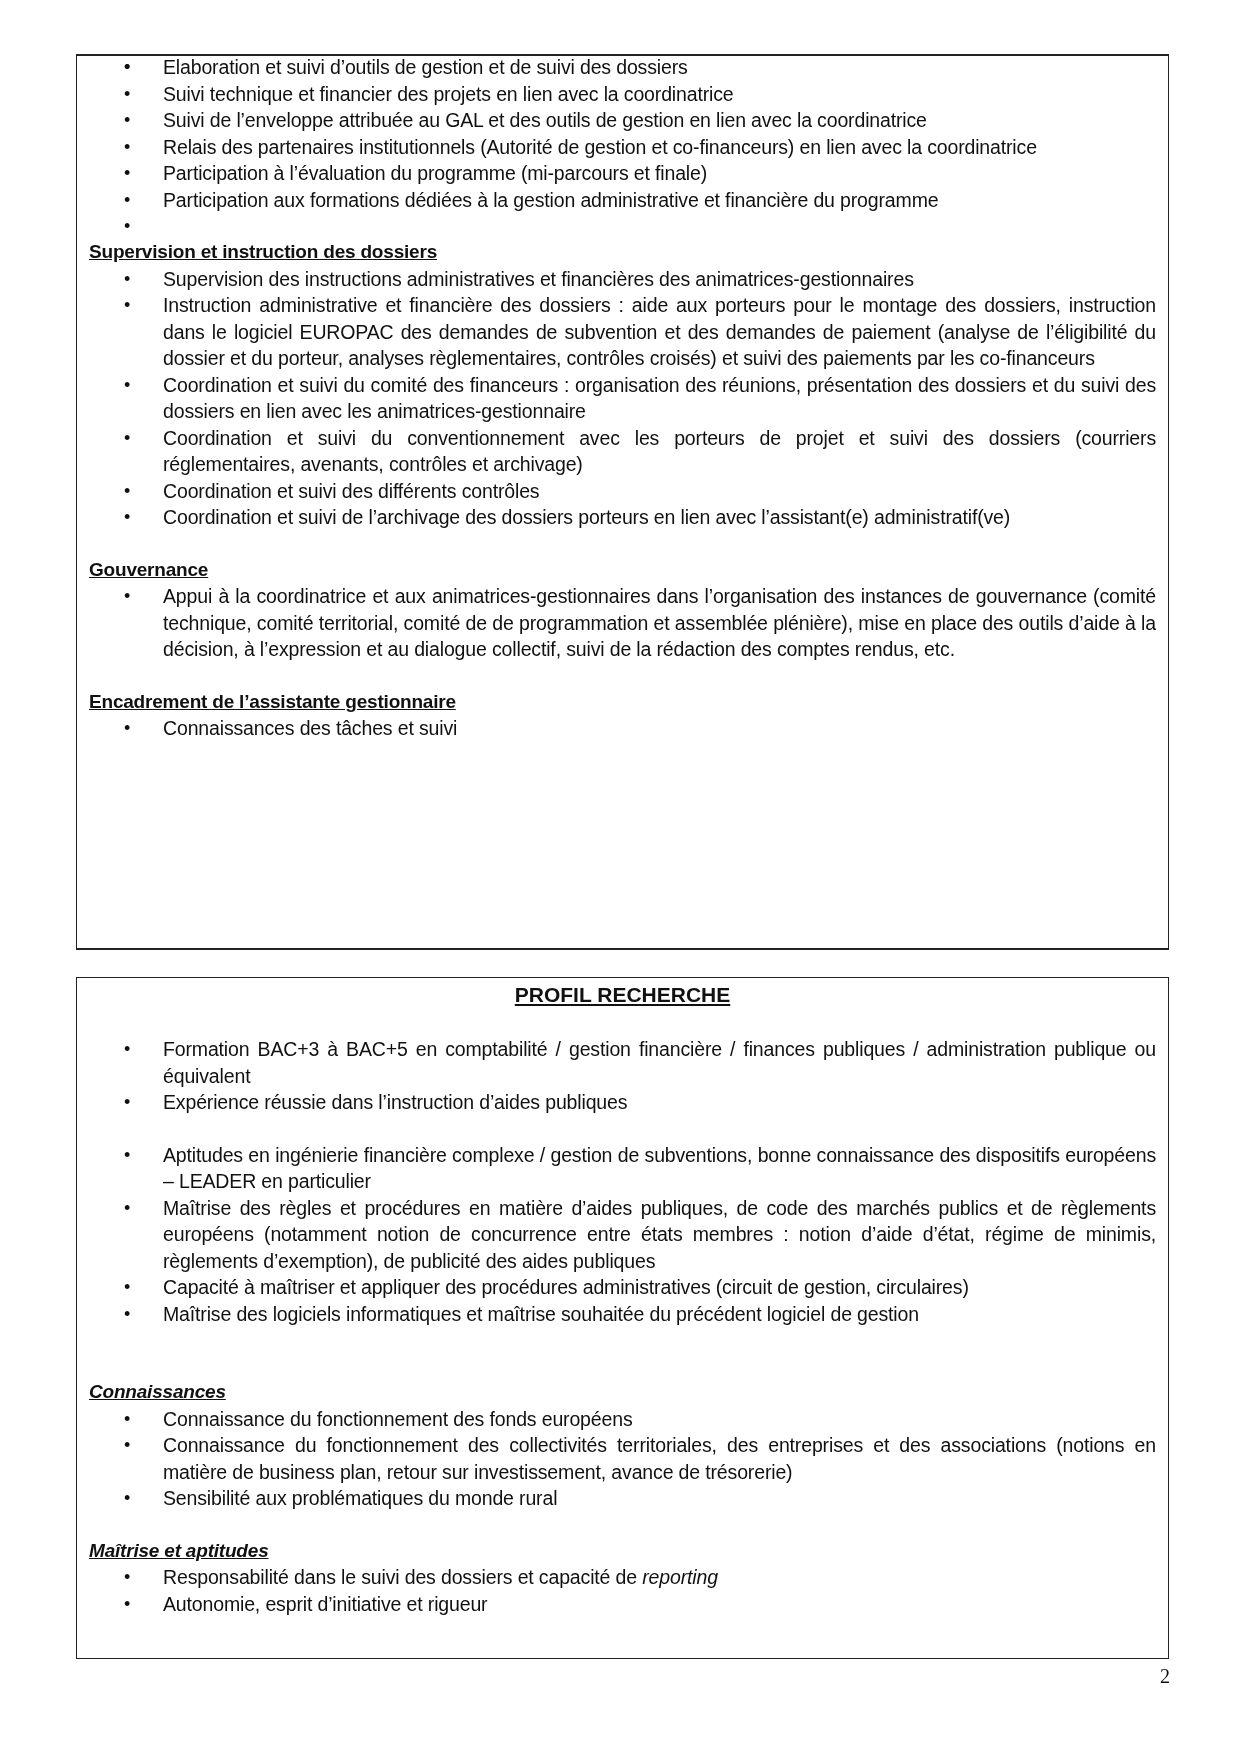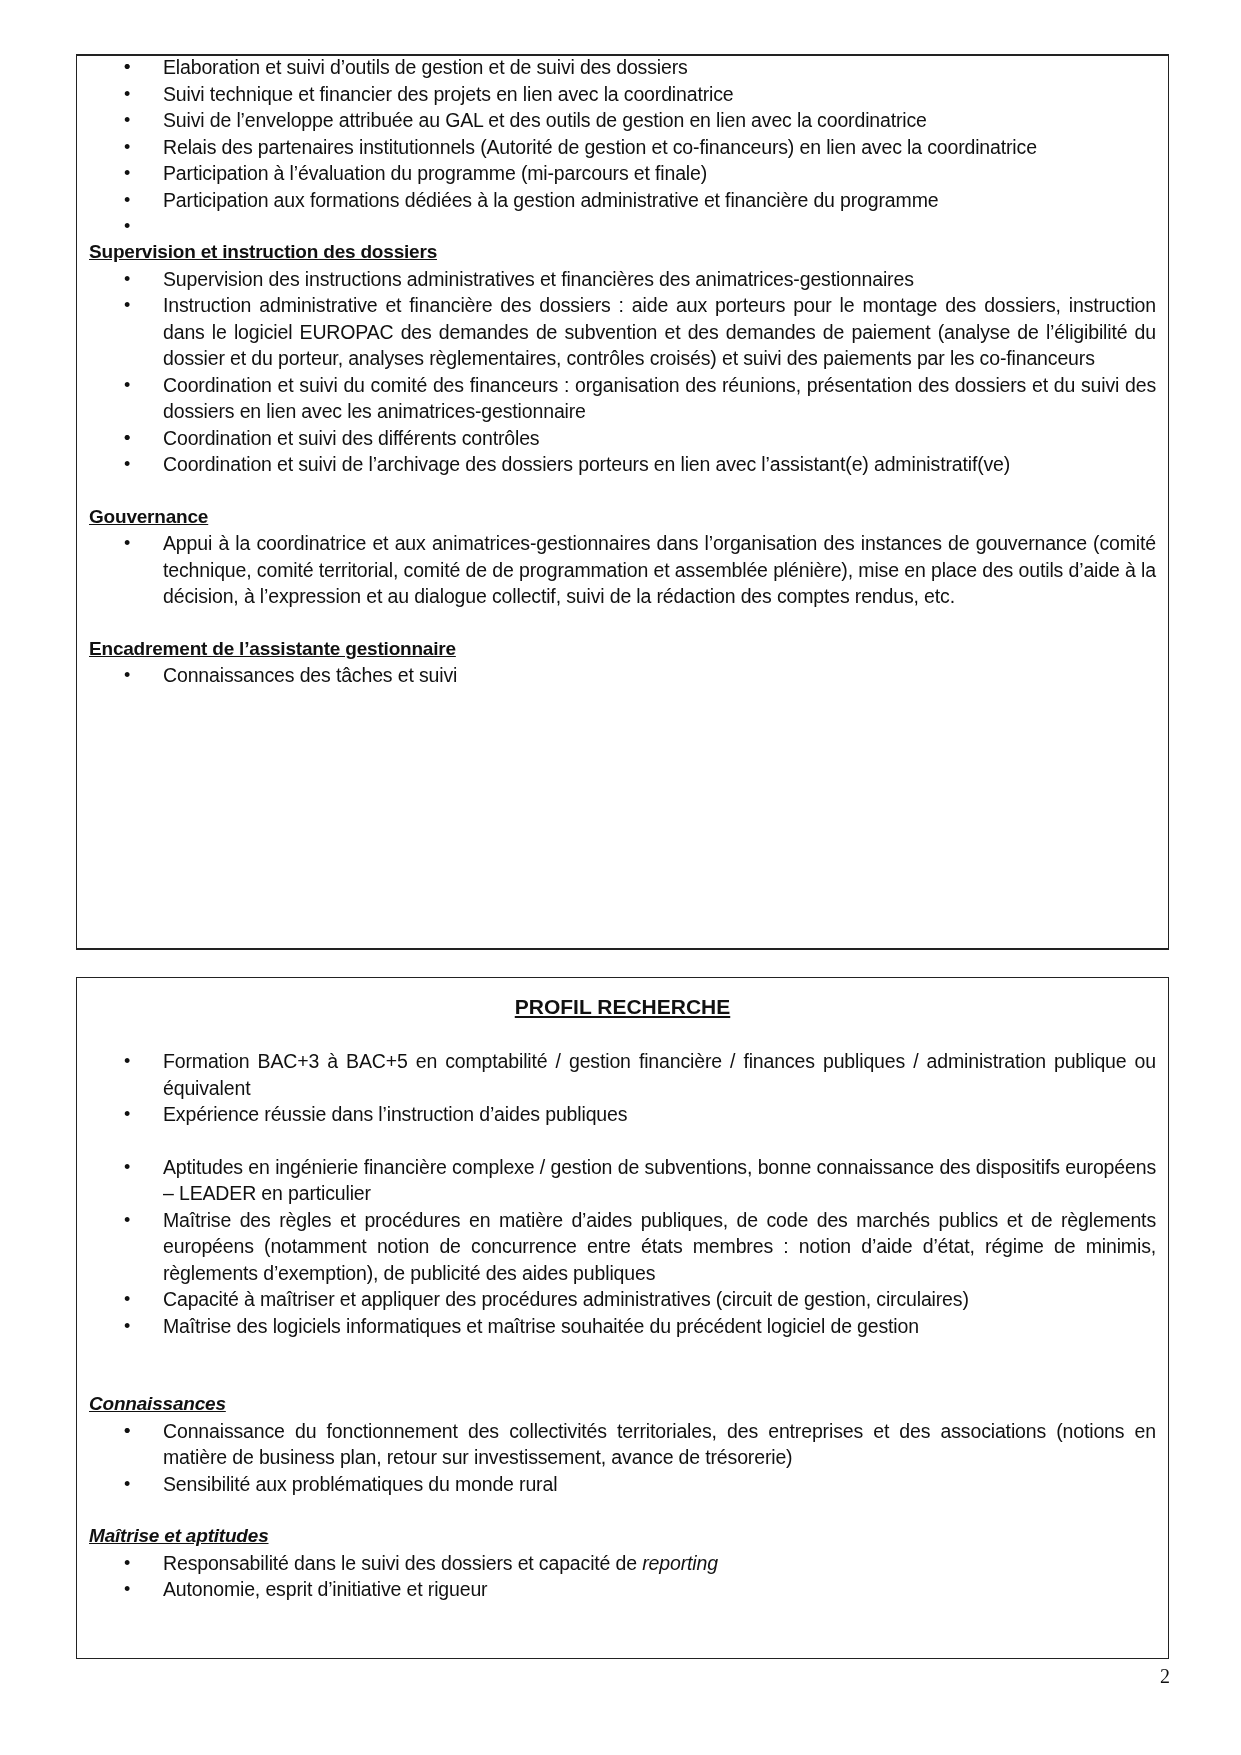--- a/index.html
+++ b/index.html
@@ -10,21 +10,21 @@
   #box2 { top:977px; height:682px; }
   ul { margin:0; padding:0; list-style:none; }
   li { position:relative; padding-left:86px; padding-right:12px; font-size:19.5px; line-height:26.5px;
        text-align:justify; letter-spacing:-0.15px; }
   li .bullet { position:absolute; left:47px; top:0; font-size:18px; }
   .heading { font-weight:bold; text-decoration:underline; font-size:19px; line-height:26.5px;
              padding-left:12px; letter-spacing:-0.2px; }
   .heading.italic { font-style:italic; }
   .gap { height:26px; }
   .title { text-align:center; font-weight:bold; text-decoration:underline; font-size:21px;
-           line-height:30px; margin-top:14px; }
+           line-height:30px; margin-top:2px; }
   .page-number { position:absolute; left:1160px; top:1665px; font-family:"Liberation Serif", serif;
                  font-size:20px; }
   em { }
 </style>
 </head>
 <body>
 
 <div class="box" id="box1">
   <ul style="margin-top:-2px;">
     <li><span class="bullet">•</span></li>
@@ -35,21 +35,21 @@
     <li><span class="bullet">•</span><span>Participation à l’évaluation du programme (mi-parcours et finale)</span></li>
     <li><span class="bullet">•</span><span>Participation aux formations dédiées à la gestion administrative et financière du programme</span></li>
     <li><span class="bullet">•</span></li>
   </ul>
   <div class="gap"></div>
   <div class="heading">Supervision et instruction des dossiers</div>
   <ul>
     <li><span class="bullet">•</span><span>Supervision des instructions administratives et financières des animatrices-gestionnaires</span></li>
     <li><span class="bullet">•</span><span>Instruction administrative et financière des dossiers : aide aux porteurs pour le montage des dossiers, instruction dans le logiciel EUROPAC des demandes de subvention et des demandes de paiement (analyse de l’éligibilité du dossier et du porteur, analyses règlementaires, contrôles croisés) et suivi des paiements par les co-financeurs</span></li>
     <li><span class="bullet">•</span><span>Coordination et suivi du comité des financeurs : organisation des réunions, présentation des dossiers et du suivi des dossiers en lien avec les animatrices-gestionnaire</span></li>
-    <li><span class="bullet">•</span></li>
+    <li><span class="bullet">•</span><span>Coordination et suivi du conventionnement avec les porteurs de projet et suivi des dossiers (courriers réglementaires, avenants, contrôles et archivage)</span></li>
     <li><span class="bullet">•</span><span>Coordination et suivi des différents contrôles</span></li>
     <li><span class="bullet">•</span><span>Coordination et suivi de l’archivage des dossiers porteurs en lien avec l’assistant(e) administratif(ve)</span></li>
   </ul>
   <div class="gap"></div>
   <div class="heading">Gouvernance</div>
   <ul>
     <li><span class="bullet">•</span><span>Appui à la coordinatrice et aux animatrices-gestionnaires dans l’organisation des instances de gouvernance (comité technique, comité territorial, comité de de programmation et assemblée plénière), mise en place des outils d’aide à la décision, à l’expression et au dialogue collectif, suivi de la rédaction des comptes rendus, etc.</span></li>
   </ul>
   <div class="gap"></div>
   <div class="heading">Encadrement de l’assistante gestionnaire</div>
@@ -68,21 +68,21 @@
   <div class="gap"></div>
   <ul>
     <li><span class="bullet">•</span><span>Aptitudes en ingénierie financière complexe / gestion de subventions, bonne connaissance des dispositifs européens – LEADER en particulier</span></li>
     <li><span class="bullet">•</span><span>Maîtrise des règles et procédures en matière d’aides publiques, de code des marchés publics et de règlements européens (notamment notion de concurrence entre états membres : notion d’aide d’état, régime de minimis, règlements d’exemption), de publicité des aides publiques</span></li>
     <li><span class="bullet">•</span><span>Capacité à maîtriser et appliquer des procédures administratives (circuit de gestion, circulaires)</span></li>
     <li><span class="bullet">•</span><span>Maîtrise des logiciels informatiques et maîtrise souhaitée du précédent logiciel de gestion</span></li>
   </ul>
   <div class="gap" style="height:52px;"></div>
   <div class="heading italic">Connaissances</div>
   <ul>
-    <li><span class="bullet">•</span></li>
+    <li><span class="bullet">•</span><span>Connaissance du fonctionnement des fonds européens</span></li>
     <li><span class="bullet">•</span><span>Connaissance du fonctionnement des collectivités territoriales, des entreprises et des associations (notions en matière de business plan, retour sur investissement, avance de trésorerie)</span></li>
     <li><span class="bullet">•</span><span>Sensibilité aux problématiques du monde rural</span></li>
   </ul>
   <div class="gap"></div>
   <div class="heading italic">Maîtrise et aptitudes</div>
   <ul>
     <li><span class="bullet">•</span><span>Responsabilité dans le suivi des dossiers et capacité de </span><em>reporting</em></li>
     <li><span class="bullet">•</span><span>Autonomie, esprit d’initiative et rigueur</span></li>
   </ul>
 </div>

